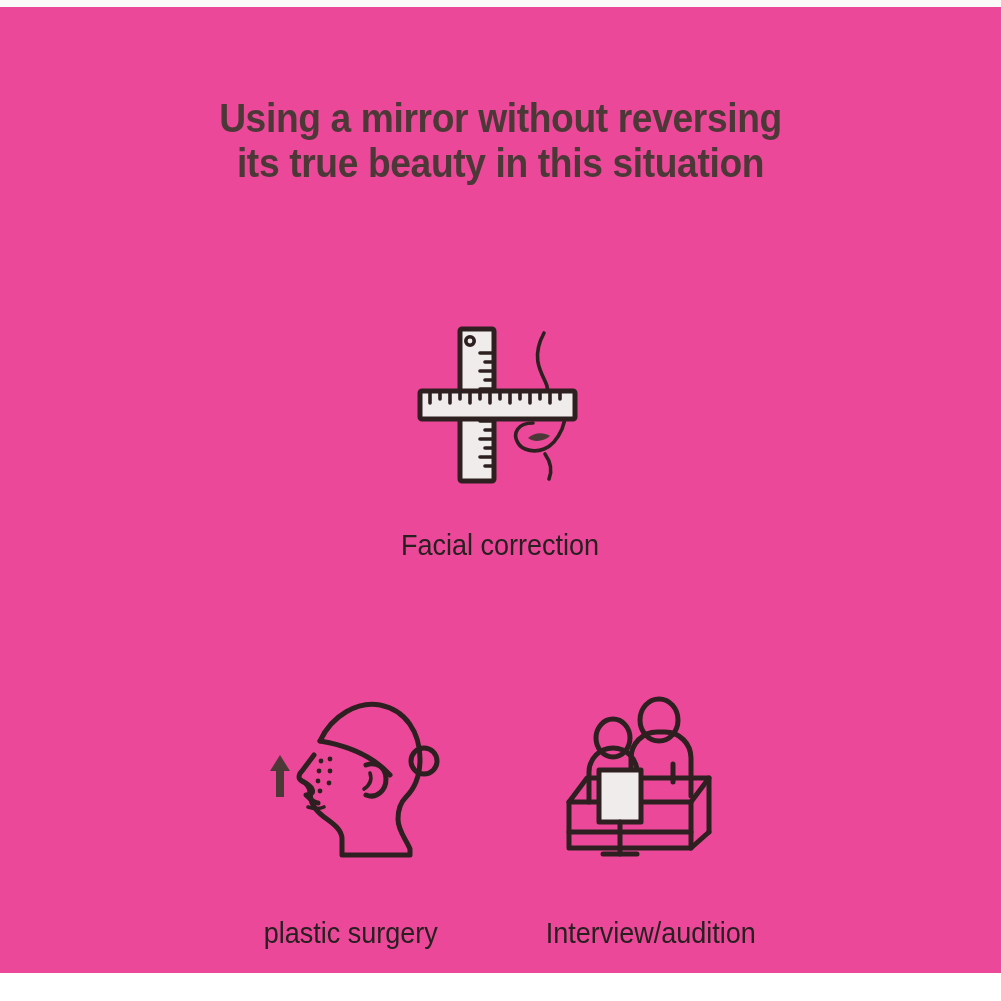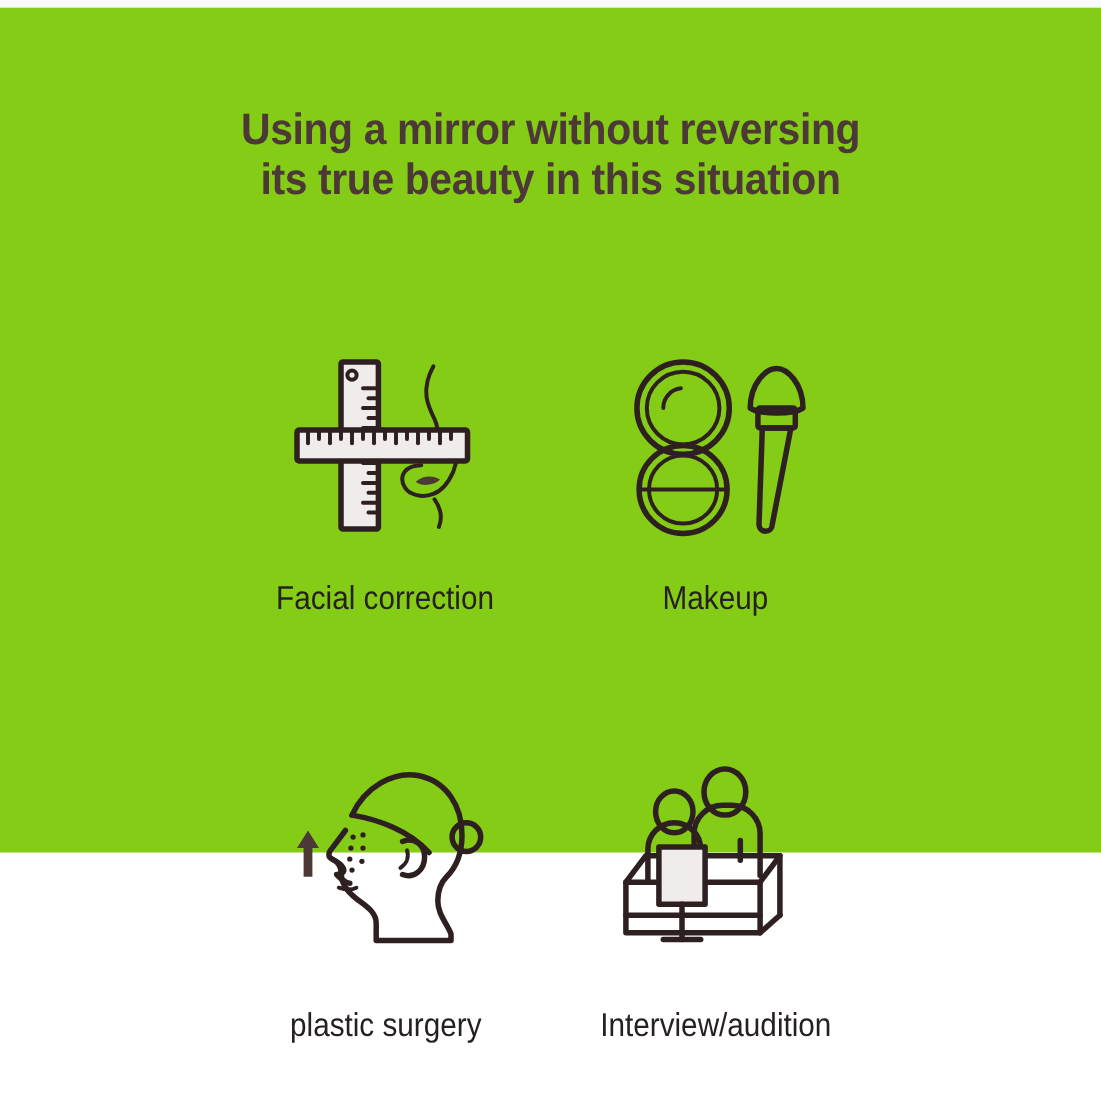--- a/index.html
+++ b/index.html
@@ -9,22 +9,22 @@
   body {
     width: 1001px;
     height: 1001px;
     background: #ffffff;
     font-family: "Liberation Sans", sans-serif;
     overflow: hidden;
   }
   #poster {
     position: relative;
     width: 1001px;
-    height: 775px;
-    background: #84cc16;
+    height: 973px;
+    background: #ec4899;
     box-sizing: border-box;
     padding-top: 0;
   }
   
   #poster::before {
     content: "";
     position: absolute;
     left: 0; top: 0;
     width: 100%;
     height: 7px;
@@ -179,41 +179,20 @@
               <line x1="134" y1="80" x2="134" y2="88"></line>
               <line x1="144" y1="80" x2="144" y2="92"></line>
               <line x1="154" y1="80" x2="154" y2="88"></line>
             </g>
           </svg>
         </div>
         <div class="label">Facial correction</div>
       </div>
 
 
-      <div class="cell">
-        <div class="icon-wrap">
-          <svg width="175" height="175" viewBox="0 0 175 175" aria-hidden="true">
-
-            <circle class="st" cx="58" cy="52" r="42"></circle>
-            <circle class="st-thin" cx="58" cy="52" r="33"></circle>
-            <path class="st-thin" d="M40 52 a18 18 0 0 1 16 -18"></path>
-
-            <circle class="st" cx="58" cy="126" r="40"></circle>
-            <circle class="st-thin" cx="58" cy="126" r="31"></circle>
-            <line class="st-thin" x1="18" y1="126" x2="98" y2="126"></line>
-
-            <path class="st" d="M119 52 C119 30 133 16 143 16 C153 16 167 30 167 52 C158 58 128 58 119 52 z"></path>
-
-            <rect class="st" x="126" y="52" width="34" height="18" rx="2"></rect>
-
-            <path class="st" d="M130 70 L127 158 a6 6 0 0 0 12 0 L156 70 z"></path>
-          </svg>
-        </div>
-        <div class="label">Makeup</div>
-      </div>
 
     </div>
 
     <div class="row row-2">
 
 
       <div class="cell">
         <div class="icon-wrap">
           <svg width="185" height="175" viewBox="0 0 185 175" aria-hidden="true">
 

